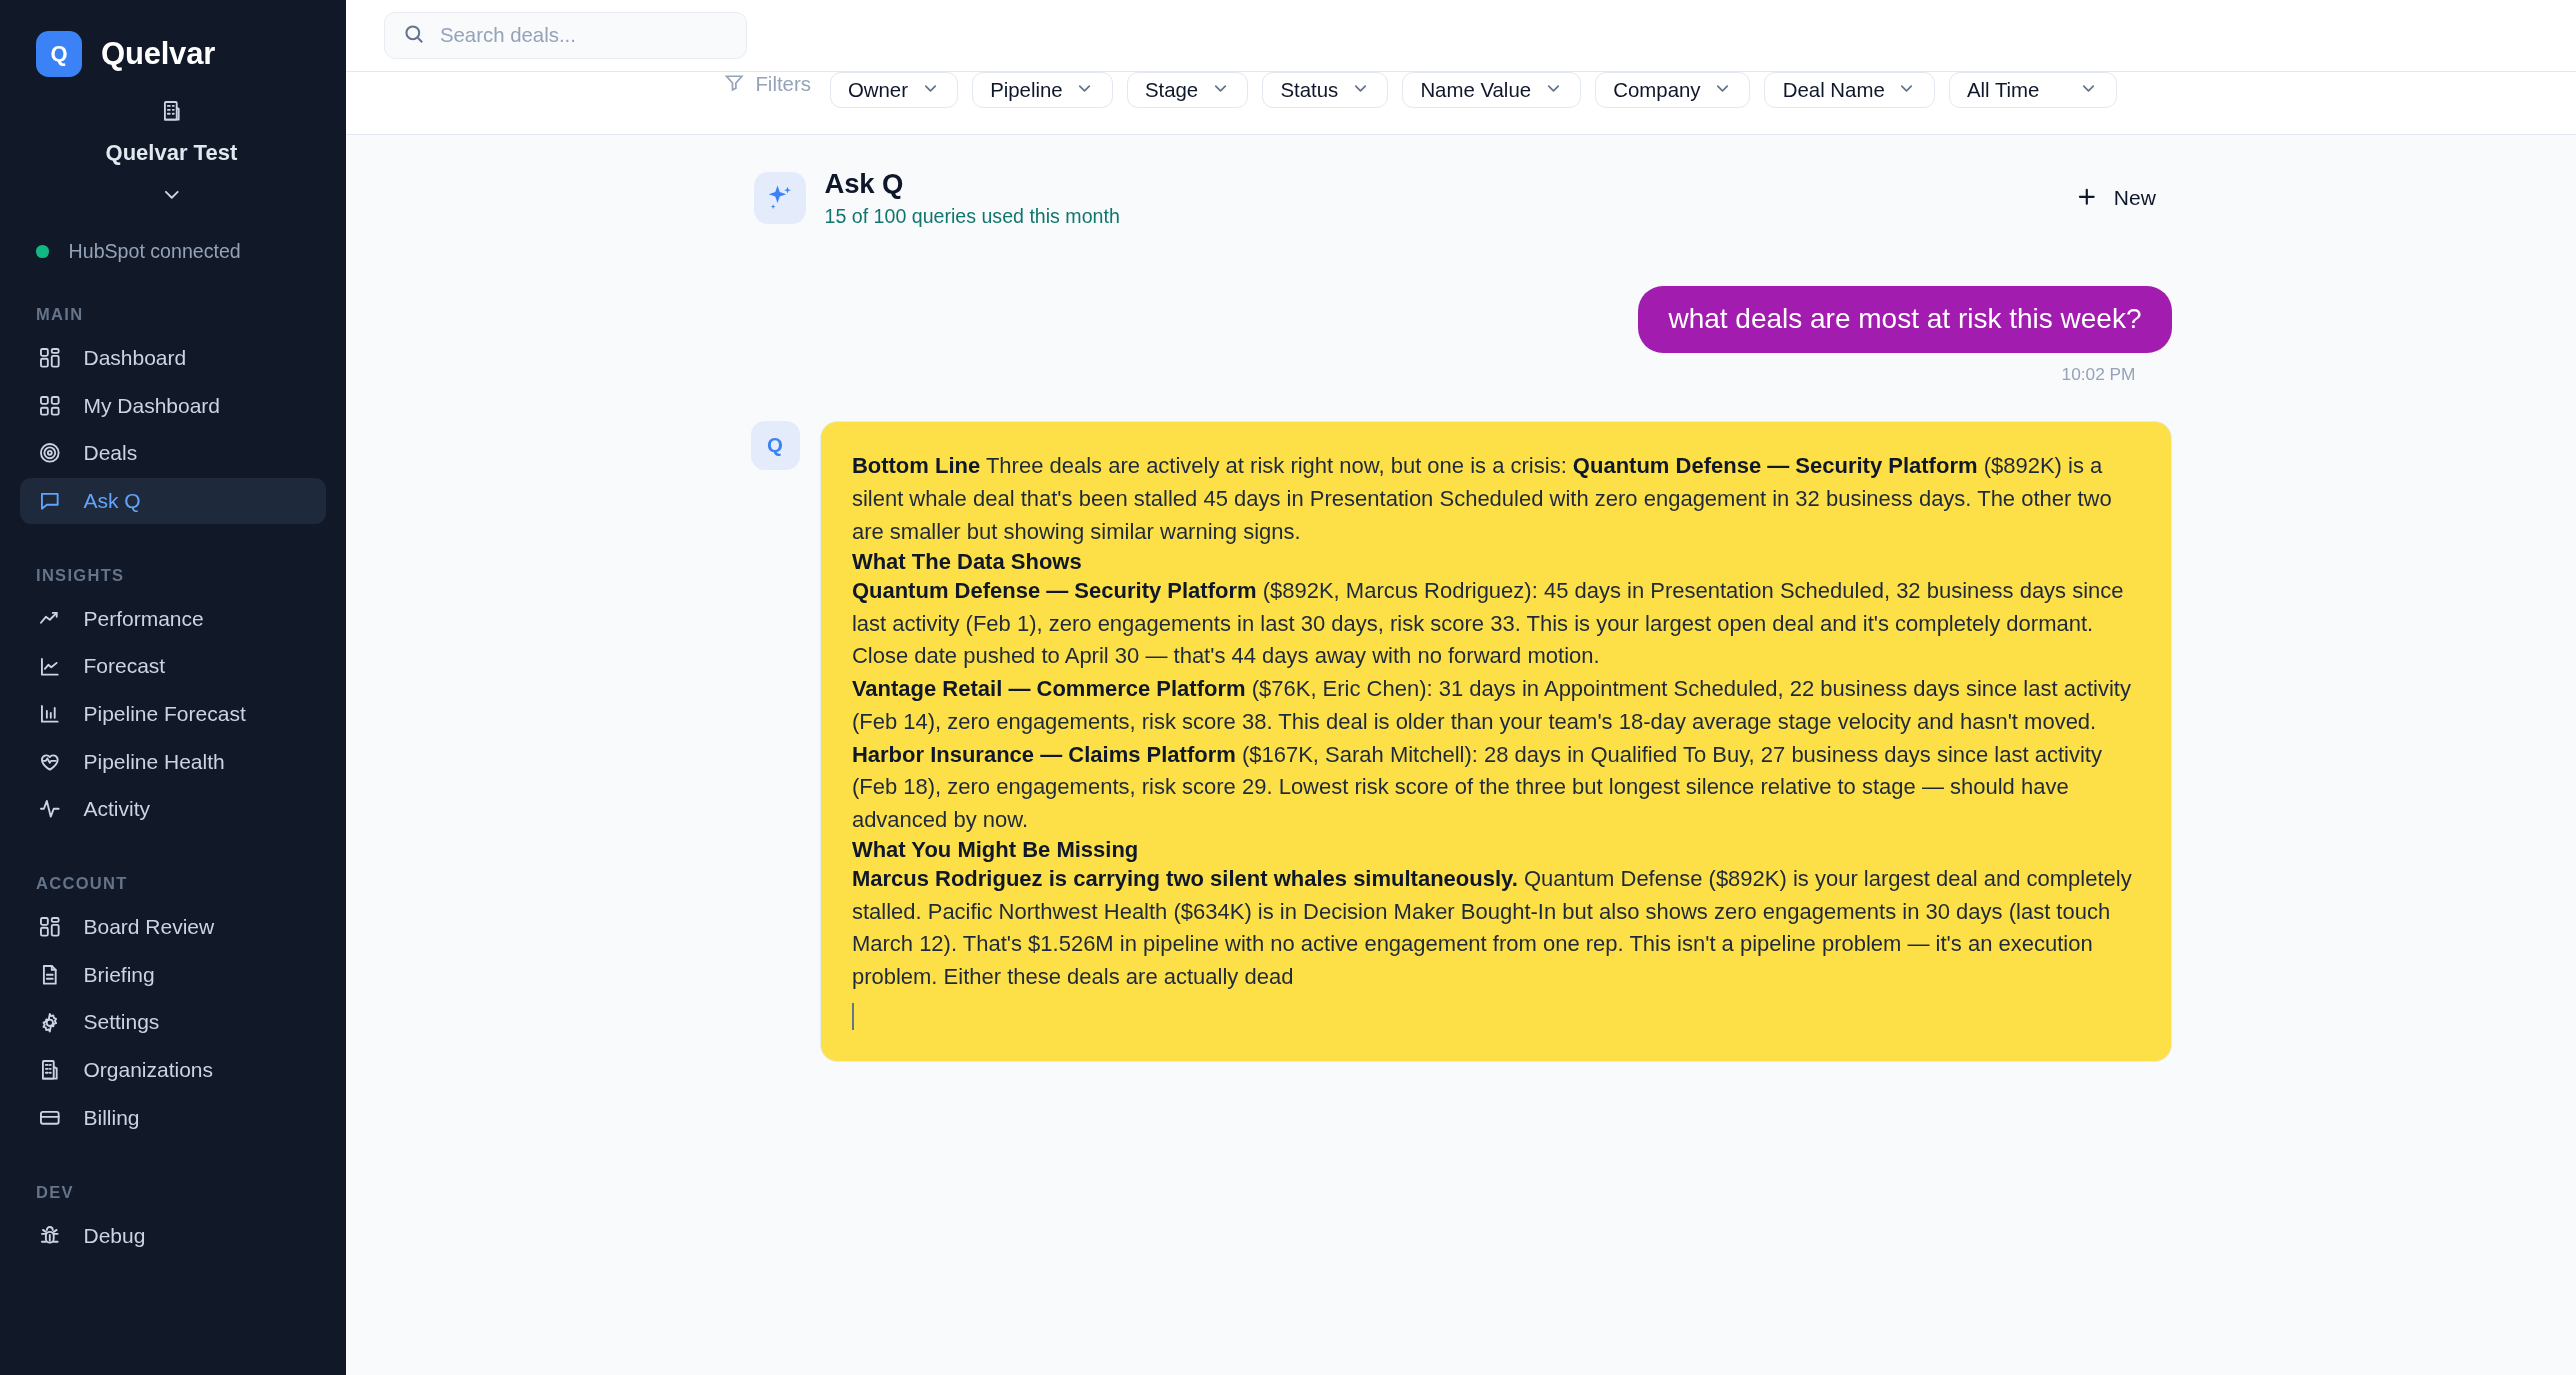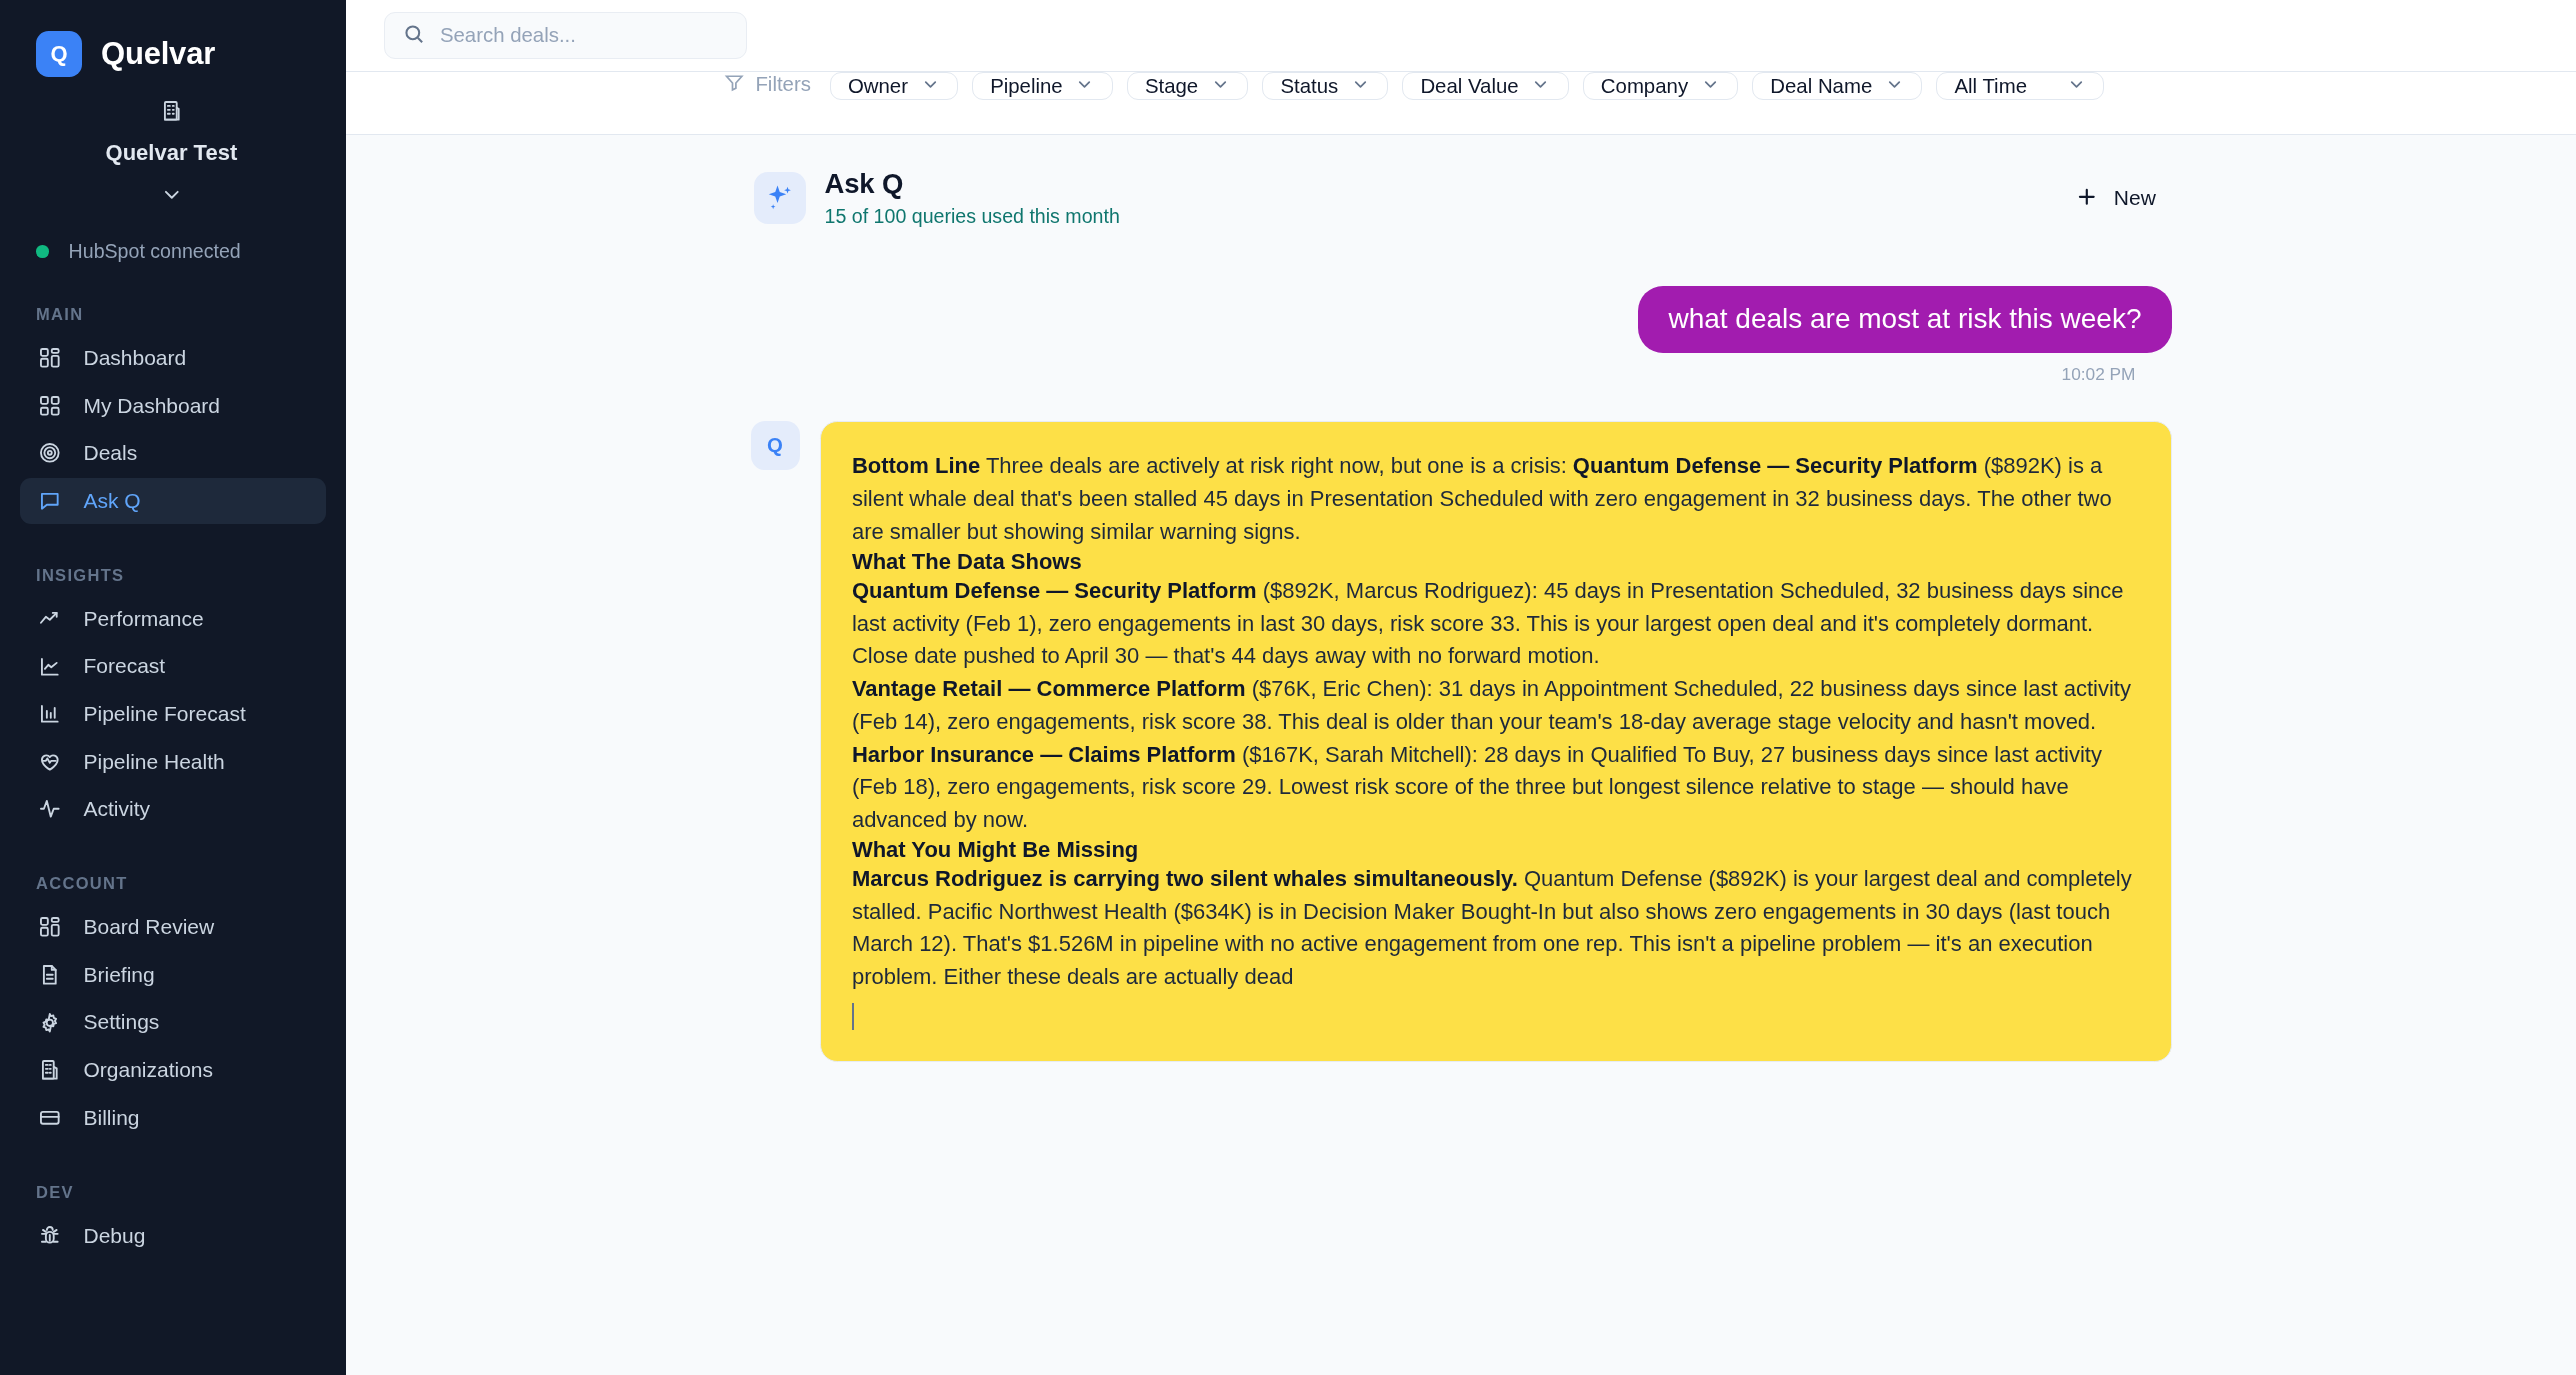--- a/index.html
+++ b/index.html
@@ -73,21 +73,21 @@
 
   .filterbar {
     height: 63px; flex: 0 0 63px; background: #ffffff;
     border-bottom: 0.8px solid #e2e8f0;
     display: flex; align-items: flex-start; gap: 14px; padding-left: 378px;
   }
   .filters-label { display: flex; align-items: center; gap: 11px; cursor: pointer; margin-right: 4.7px; }
   .filters-label svg { width: 20.4px; height: 20.4px; stroke: #94a3b8; fill: none; stroke-width: 2; }
   .filters-label span { font-size: 20.4px; color: #94a3b8; }
   .chip {
-    height: 28px; border: 0.8px solid #e2e8f0; border-radius: 11px; background: #ffffff;
+    height: 36px; border: 0.8px solid #e2e8f0; border-radius: 11px; background: #ffffff;
     display: flex; align-items: center; gap: 12.6px; padding: 0 17.3px; cursor: pointer;
   }
   .chip .t { font-size: 20.4px; color: #0f172a; }
   .chip svg { width: 19px; height: 19px; stroke: #64748b; fill: none; stroke-width: 2.2; stroke-linecap: round; stroke-linejoin: round; }
   .chip.wide { width: 168px; justify-content: space-between; }
 
   .content { flex: 1; overflow: hidden; background: #f8fafc; position: relative; }
   .chat-wrap { width: 1421px; margin: 0 auto; padding: 33px 0 0 0; }
 
   .askq-head { display: flex; align-items: center; padding: 0 3.1px 0 3.1px; }
@@ -379,21 +379,21 @@
               <path d="M6 9l6 6 6-6"></path>
             </svg></span>
       </div>
       <div class="chip">
         <span class="t">Status</span>
         <span><svg viewBox="0 0 24 24">
               <path d="M6 9l6 6 6-6"></path>
             </svg></span>
       </div>
       <div class="chip">
-        <span class="t">Deal Value</span>
+        <span class="t">Name Value</span>
         <span><svg viewBox="0 0 24 24">
               <path d="M6 9l6 6 6-6"></path>
             </svg></span>
       </div>
       <div class="chip">
         <span class="t">Company</span>
         <span><svg viewBox="0 0 24 24">
               <path d="M6 9l6 6 6-6"></path>
             </svg></span>
       </div>

